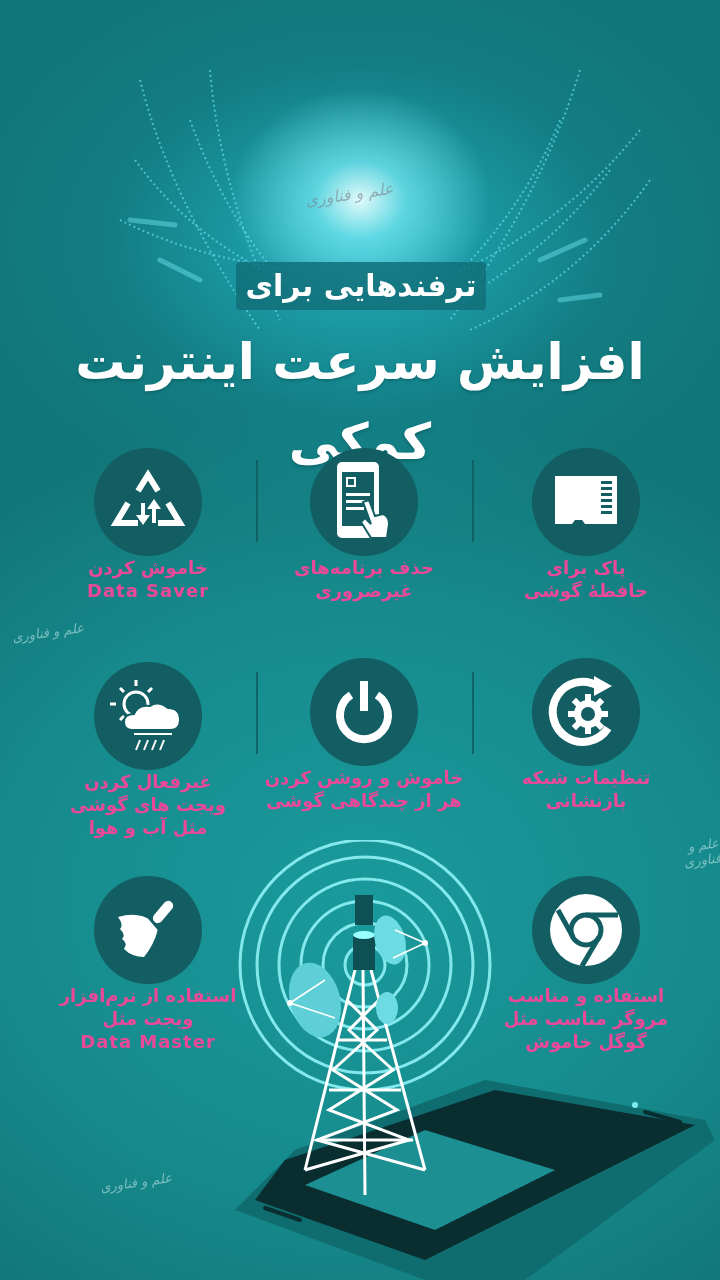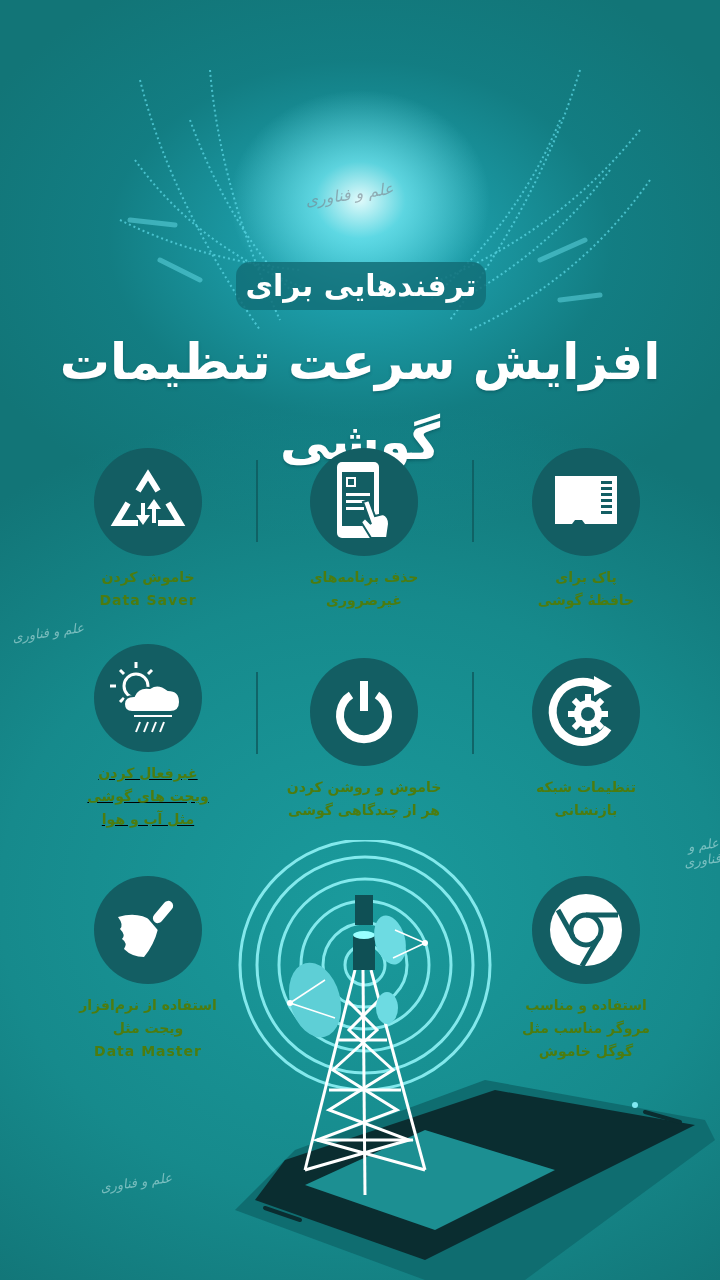--- a/index.html
+++ b/index.html
@@ -13,35 +13,35 @@
       linear-gradient(#177e82, #158a8c 40%, #138084);
   }
   .beams { position:absolute; left:0; top:0; width:720px; height:440px; pointer-events:none; }
   .watermark {
     position:absolute; color:rgba(200,235,235,0.55); font-family:"DejaVu Serif", serif;
     font-style:italic; font-size:13px; direction:rtl; transform:rotate(-8deg);
   }
   .watermark.center { color:rgba(120,130,140,0.6); font-size:16px; }
   .title-top {
     position:absolute; left:236px; top:262px; width:250px; height:48px;
-    background:rgba(18,110,120,0.85); border-radius:14px;
+    background:rgba(18,110,120,0.85); border-radius:4px;
     color:#fff; font-weight:bold; font-size:30px; text-align:center; line-height:48px; direction:rtl;
   }
   .title-main {
     position:absolute; left:20px; top:322px; width:680px; text-align:center;
     color:#fff; font-weight:bold; font-size:50px; line-height:80px; direction:rtl;
     text-shadow:0 2px 3px rgba(0,60,70,0.35);
   }
   .tip { position:absolute; width:220px; text-align:center; }
   .tip .circle {
     width:108px; height:108px; border-radius:50%; background:#135e63;
     margin:0 auto; display:flex; align-items:center; justify-content:center;
   }
   .tip .label {
-    margin-top:10px; color:#4d7c0f; font-weight:bold; font-size:14px; line-height:23px; direction:rtl;
+    color:#ec4899; font-weight:bold; font-size:18px; line-height:23px; direction:rtl;
   }
   .tip .label span { display:block; }
   .tip .label .latin { direction:ltr; letter-spacing:1px;text-align:center; }
   .divider { position:absolute; width:2px; background:#0f5a5e; opacity:0.8; }
   .tower { position:absolute; left:225px; top:840px; width:500px; height:440px; }
 </style>
 </head>
 <body>
 
 <svg class="beams" viewBox="0 0 720 440">
@@ -64,21 +64,21 @@
       <path d="M560 300 L600 295"></path>
   </g>
 </svg>
 
 <div class="watermark center" style="left:305px; top:185px;">علم و فناوری</div>
 <div class="watermark" style="left:12px; top:625px;">علم و فناوری</div>
 <div class="watermark" style="left:650px; top:840px;">علم و فناوری</div>
 <div class="watermark" style="left:100px; top:1175px;">علم و فناوری</div>
 
 <div class="title-top">ترفندهایی برای</div>
-<div class="title-main">افزایش سرعت تنظیمات گوشی</div>
+<div class="title-main">افزایش سرعت اینترنت کمکی</div>
 
 <div class="divider" style="left:256px; top:460px; height:82px;"></div>
 <div class="divider" style="left:472px; top:460px; height:82px;"></div>
 <div class="divider" style="left:256px; top:672px; height:82px;"></div>
 <div class="divider" style="left:472px; top:672px; height:82px;"></div>
 
 <div class="tip" style="left:476px; top:448px;">
   <div class="circle">
     <svg width="70" height="60" viewBox="0 0 70 60">
       <path d="M4 4 H66 V52 H34 L31 48 H24 L21 52 H4 Z" fill="#fff" rx="3"></path>
@@ -172,21 +172,21 @@
       <path d="M22 18 A24 24 0 1 0 48 18" stroke="#fff" stroke-width="8" fill="none" stroke-linecap="butt"></path>
       <rect x="31" y="4" width="8" height="30" fill="#fff"></rect>
     </svg>
   </div>
   <div class="label">
     <span>خاموش و روشن کردن</span>
     <span>هر از چندگاهی گوشی</span>
   </div>
 </div>
 
-<div class="tip" style="left:38px; top:644px;text-decoration:underline;">
+<div class="tip" style="left:38px; top:662px;">
   <div class="circle">
     <svg width="84" height="80" viewBox="0 0 84 80">
       <g stroke="#fff" stroke-width="3" fill="none">
         <circle cx="30" cy="28" r="12"></circle>
         <line x1="30" y1="4" x2="30" y2="10"></line>
           <line x1="10" y1="28" x2="4" y2="28"></line>
         <line x1="14" y1="12" x2="18" y2="16"></line>
           <line x1="46" y1="12" x2="42" y2="16"></line>
         <line x1="14" y1="44" x2="18" y2="40"></line>
       </g>

